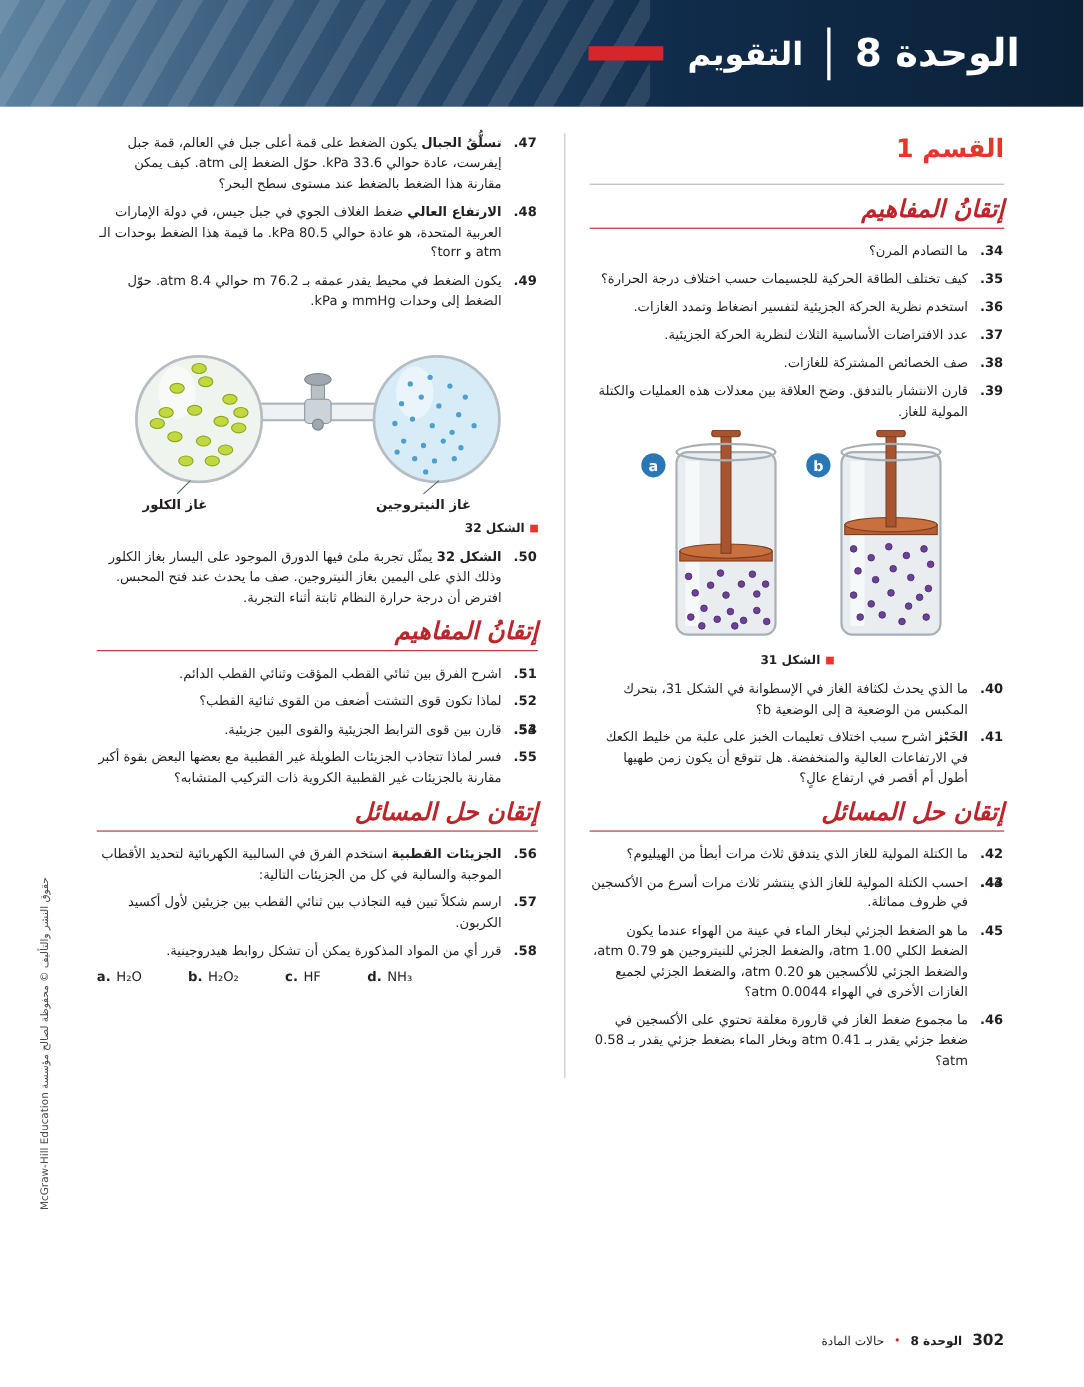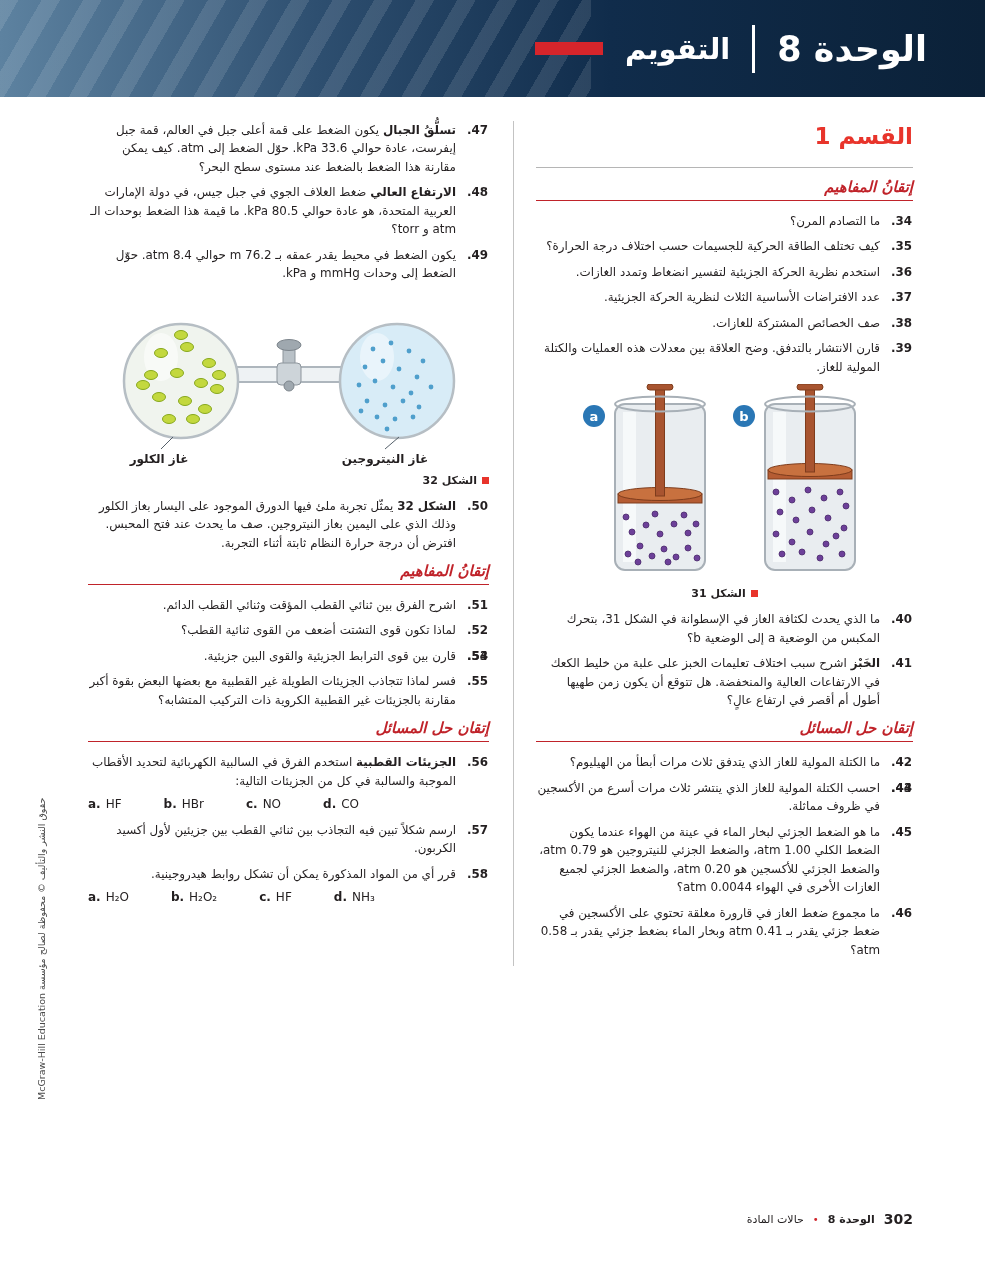--- a/index.html
+++ b/index.html
@@ -18,21 +18,21 @@
   .assess { color: #fff; font-weight: bold; font-size: 29px; text-align: center; }
   .redbar { width: 68px; height: 13px; background: #d6252b; display: inline-block; }
 
   
   .cols { display: flex; direction: rtl; padding: 24px 72px 0 88px; gap: 24px; align-items: flex-start; }
   .col-right { width: 400px; flex: 0 0 400px; border-left: 1px solid #c3c3c3; padding-left: 22px; }
   .col-left  { flex: 1; }
 
   .sec-title { color: #e8342b; font-size: 23px; font-weight: bold; border-bottom: 1px solid #b5b5b5;
     padding-bottom: 18px; margin: 2px 0 10px; }
-  .red-head { color: #c0232a; font-size: 15px; font-weight: bold; font-style: italic;
+  .red-head { color: #c0232a; font-size: 22px; font-weight: bold; font-style: italic;
     border-bottom: 1.5px solid #c0232a; padding-bottom: 4px; margin: 10px 0 11px; }
 
   .q { position: relative; padding-right: 33px; margin-bottom: 7px; font-size: 11.9px; line-height: 1.55; text-align: right; }
   .qn { position: absolute; right: 1px; top: 0; font-weight: bold; }
   .qlead { font-weight: bold; margin-top: 11px; }
 
   .choices { direction: ltr; display: flex; gap: 42px; margin-top: 5px; font-size: 12px; }
   .choice b { margin-right: 5px; }
 
   
@@ -324,26 +324,20 @@
         <span class="qn">55.</span>
         <span class="qt">فسر لماذا تتجاذب الجزيئات الطويلة غير القطبية مع بعضها البعض بقوة أكبر مقارنة بالجزيئات غير القطبية الكروية ذات التركيب المتشابه؟</span>
       </div>
 
       <h3 class="red-head">إتقان حل المسائل</h3>
 
       <div class="q">
         <span class="qn">56.</span>
         <span class="qlead">الجزيئات القطبية</span>
         <span class="qt">استخدم الفرق في السالبية الكهربائية لتحديد الأقطاب الموجبة والسالبة في كل من الجزيئات التالية:</span>
-        <div class="choices">
-          <span class="choice"><b>a.</b><span>HF</span></span>
-          <span class="choice"><b>b.</b><span>HBr</span></span>
-          <span class="choice"><b>c.</b><span>NO</span></span>
-          <span class="choice"><b>d.</b><span>CO</span></span>
-        </div>
       </div>
 
       <div class="q">
         <span class="qn">57.</span>
         <span class="qt">ارسم شكلاً تبين فيه التجاذب بين ثنائي القطب بين جزيئين لأول أكسيد الكربون.</span>
       </div>
 
       <div class="q">
         <span class="qn">58.</span>
         <span class="qt">قرر أي من المواد المذكورة يمكن أن تشكل روابط هيدروجينية.</span>

